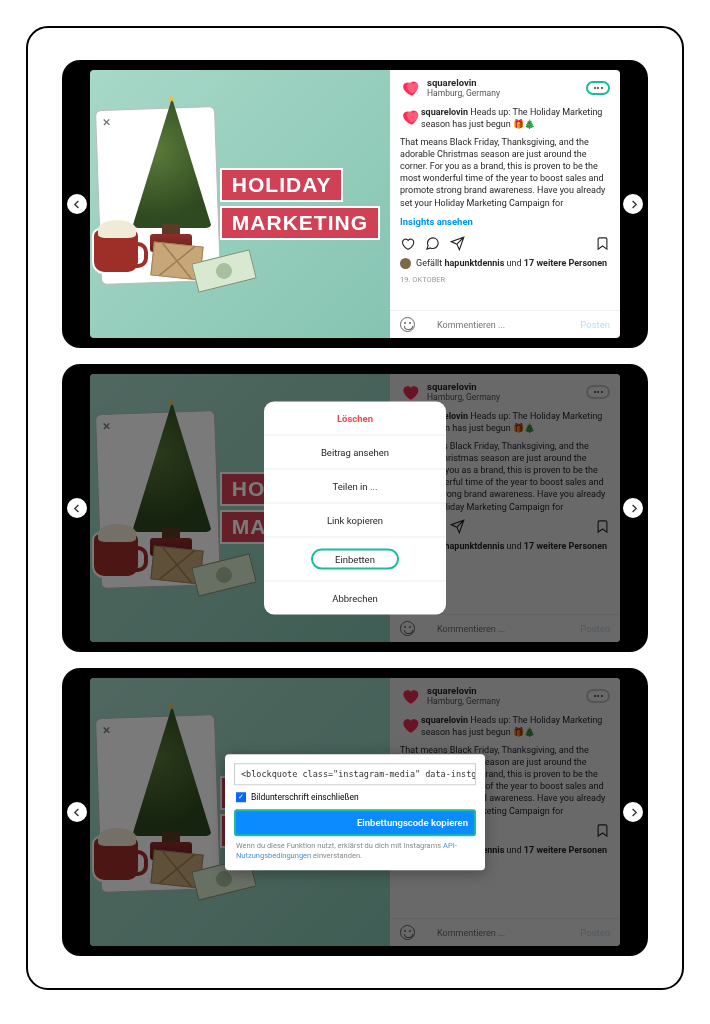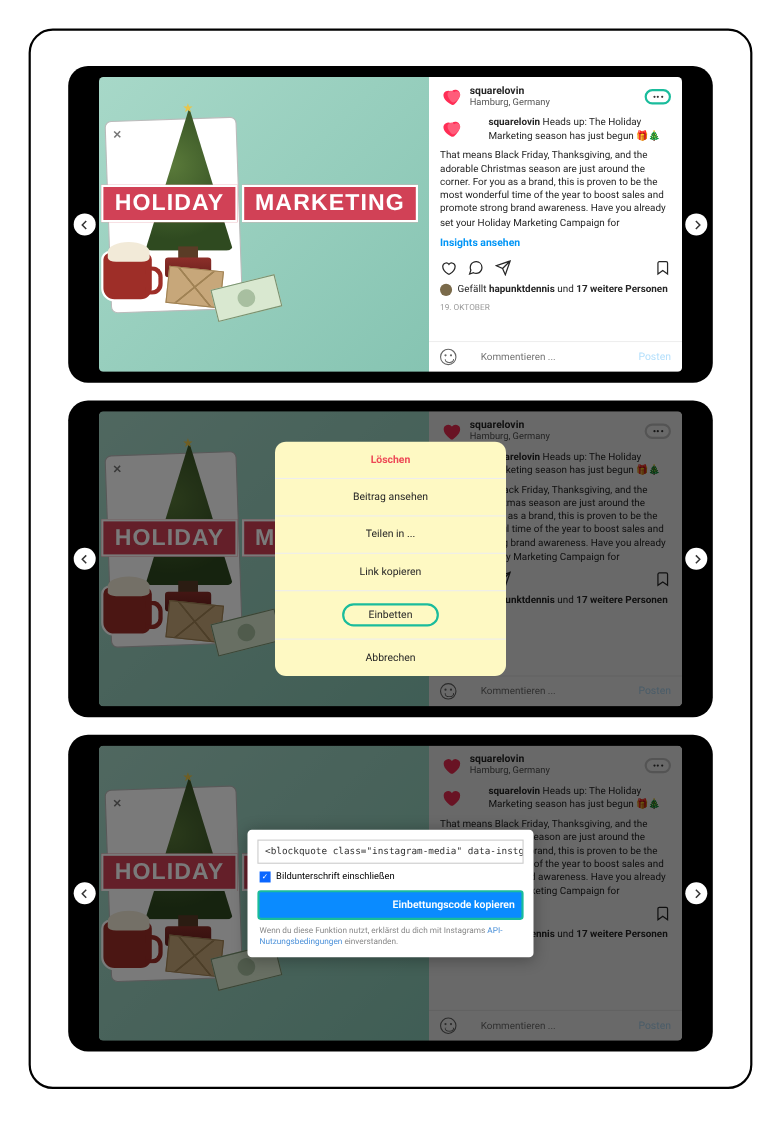--- a/index.html
+++ b/index.html
@@ -19,51 +19,51 @@
 .tree .star{position:absolute;left:40px;top:-6px;color:#e8c54a;font-size:11px}
 .tree .trunk{position:absolute;left:36px;top:126px;width:18px;height:14px;background:#5a3c26}
 .tree .base{position:absolute;left:24px;top:136px;width:42px;height:18px;background:linear-gradient(#8d2f2a,#6a201c);border-radius:3px}
 .mug{position:absolute;left:2px;top:158px;width:48px;height:46px;background:#9e2e28;border-radius:8px 8px 12px 12px;border:2px solid #fff}
 .mug::after{content:"";position:absolute;right:-10px;top:12px;width:12px;height:18px;border:4px solid #9e2e28;border-left:none;border-radius:0 10px 10px 0}
 .mug .cream{position:absolute;top:-10px;left:4px;width:38px;height:18px;background:#f2ead8;border-radius:50% 50% 20% 20%}
 .bill{position:absolute;left:104px;top:186px;width:60px;height:30px;background:#d9e8d0;border:1px solid #7a9270;transform:rotate(-14deg)}
 .bill::after{content:"";position:absolute;left:21px;top:6px;width:16px;height:16px;border-radius:50%;background:#a8bfa0}
 .env{position:absolute;left:62px;top:174px;width:50px;height:34px;background:#c7a77a;border:1px solid #a08254;transform:rotate(6deg)}
 .env::before{content:"";position:absolute;inset:0;background:linear-gradient(135deg,transparent 48%,#a08254 49%,#a08254 51%,transparent 52%),linear-gradient(45deg,transparent 48%,#a08254 49%,#a08254 51%,transparent 52%)}
-.titlebox{position:absolute;right:10px;top:98px;display:flex;flex-direction:row;gap:4px;align-items:flex-start}
+.titlebox{position:absolute;right:10px;top:98px;display:flex;flex-direction:column;gap:4px;align-items:flex-start}
 .titlebox span{background:#d14156;color:#fff;font-weight:800;font-size:21px;padding:3px 10px;letter-spacing:1px;font-family:Arial,sans-serif;border:2px solid #fff}
 .side{flex:1;background:#fff;display:flex;flex-direction:column;font-size:9px;color:#262626}
 .hdr{display:flex;align-items:center;padding:7px 10px;gap:7px}
 .heart{width:20px;height:20px;position:relative;flex-shrink:0}
 .heart svg{width:100%;height:100%}
 .hdrm{flex:1;line-height:1.2}
 .uname{font-weight:700;font-size:9.5px}
 .loc{color:#555;font-size:8.5px}
 .more{width:24px;height:14px;border:2px solid #1abc9c;border-radius:8px;display:flex;align-items:center;justify-content:center;gap:1.5px}
 .more i{width:2px;height:2px;background:#333;border-radius:50%}
-.cap{padding:0 10px 4px;display:flex;gap:24px}
+.cap{padding:0 10px 4px;display:flex;gap:1px}
 .cap .heart{margin-top:1px}
 .capt{line-height:1.35;font-size:9px}
 .capt b{font-weight:700}
 .para{padding:2px 10px;font-size:9px;line-height:1.35;color:#262626}
 .ins{padding:5px 10px;color:#0095f6;font-weight:700;font-size:9.5px}
 .acts{display:flex;align-items:center;padding:4px 10px;gap:10px}
 .acts svg{width:15px;height:15px}
 .acts .sp{flex:1}
 .likes{padding:3px 10px;font-size:9px;display:flex;align-items:center;gap:5px}
 .likes .av{width:11px;height:11px;border-radius:50%;background:#7a6a4a}
 .date{padding:3px 10px 6px;color:#999;font-size:7.5px}
 .cmtbar{border-top:1px solid #eee;display:flex;align-items:center;padding:6px 10px;gap:22px;margin-top:auto}
 .cmtbar .smile{width:15px;height:15px;border:1.2px solid #666;border-radius:50%;position:relative}
 .cmtbar .smile::before{content:"";position:absolute;left:3px;top:4px;width:2px;height:2px;background:#666;border-radius:50%;box-shadow:5px 0 #666}
 .cmtbar .smile::after{content:"";position:absolute;left:3px;top:8px;width:7px;height:3px;border:1px solid #666;border-top:none;border-radius:0 0 6px 6px}
 .cmtbar input{border:none;flex:1;font-size:9px;outline:none;color:#888}
 .cmtbar .postbtn{color:#b3dffc;font-weight:400;font-size:9.5px}
 .dim{position:absolute;inset:0;background:rgba(0,0,0,.52)}
-.menu{position:absolute;left:50%;top:50%;transform:translate(-50%,-50%);width:210px;background:#fef9c3;border-radius:10px;overflow:hidden}
+.menu{position:absolute;left:50%;top:50%;transform:translate(-50%,-50%);width:182px;background:#ffffff;border-radius:10px;overflow:hidden}
 .menu .mi{padding:11px 8px;text-align:center;font-size:9.5px;border-bottom:1px solid #eee;color:#262626}
 .menu .mi:last-child{border-bottom:none}
 .menu .danger{color:#ed4956;font-weight:700}
 .menu .hl{display:flex;justify-content:center}
 .menu .hl span{border:2px solid #1abc9c;border-radius:14px;padding:3px 22px}
 .embed{position:absolute;left:50%;top:50%;transform:translate(-50%,-50%);width:260px;background:#fff;border-radius:4px;padding:9px;box-shadow:0 2px 14px rgba(0,0,0,.3)}
 .embed .code{border:1px solid #ccc;padding:5px 6px;font-size:8.5px;color:#333;white-space:nowrap;overflow:hidden;font-family:Menlo,monospace}
 .embed .chk{display:flex;align-items:center;gap:5px;padding:7px 2px;font-size:8.5px}
 .embed .chk .box{width:10px;height:10px;background:#0a66ff;display:flex;align-items:center;justify-content:center;color:#fff;font-size:7px}
 .embed .btn{background:#0a8bff;color:#fff;text-align:right;padding:6px;font-size:9.5px;font-weight:600;border-radius:3px;border:2px solid #1abc9c}

